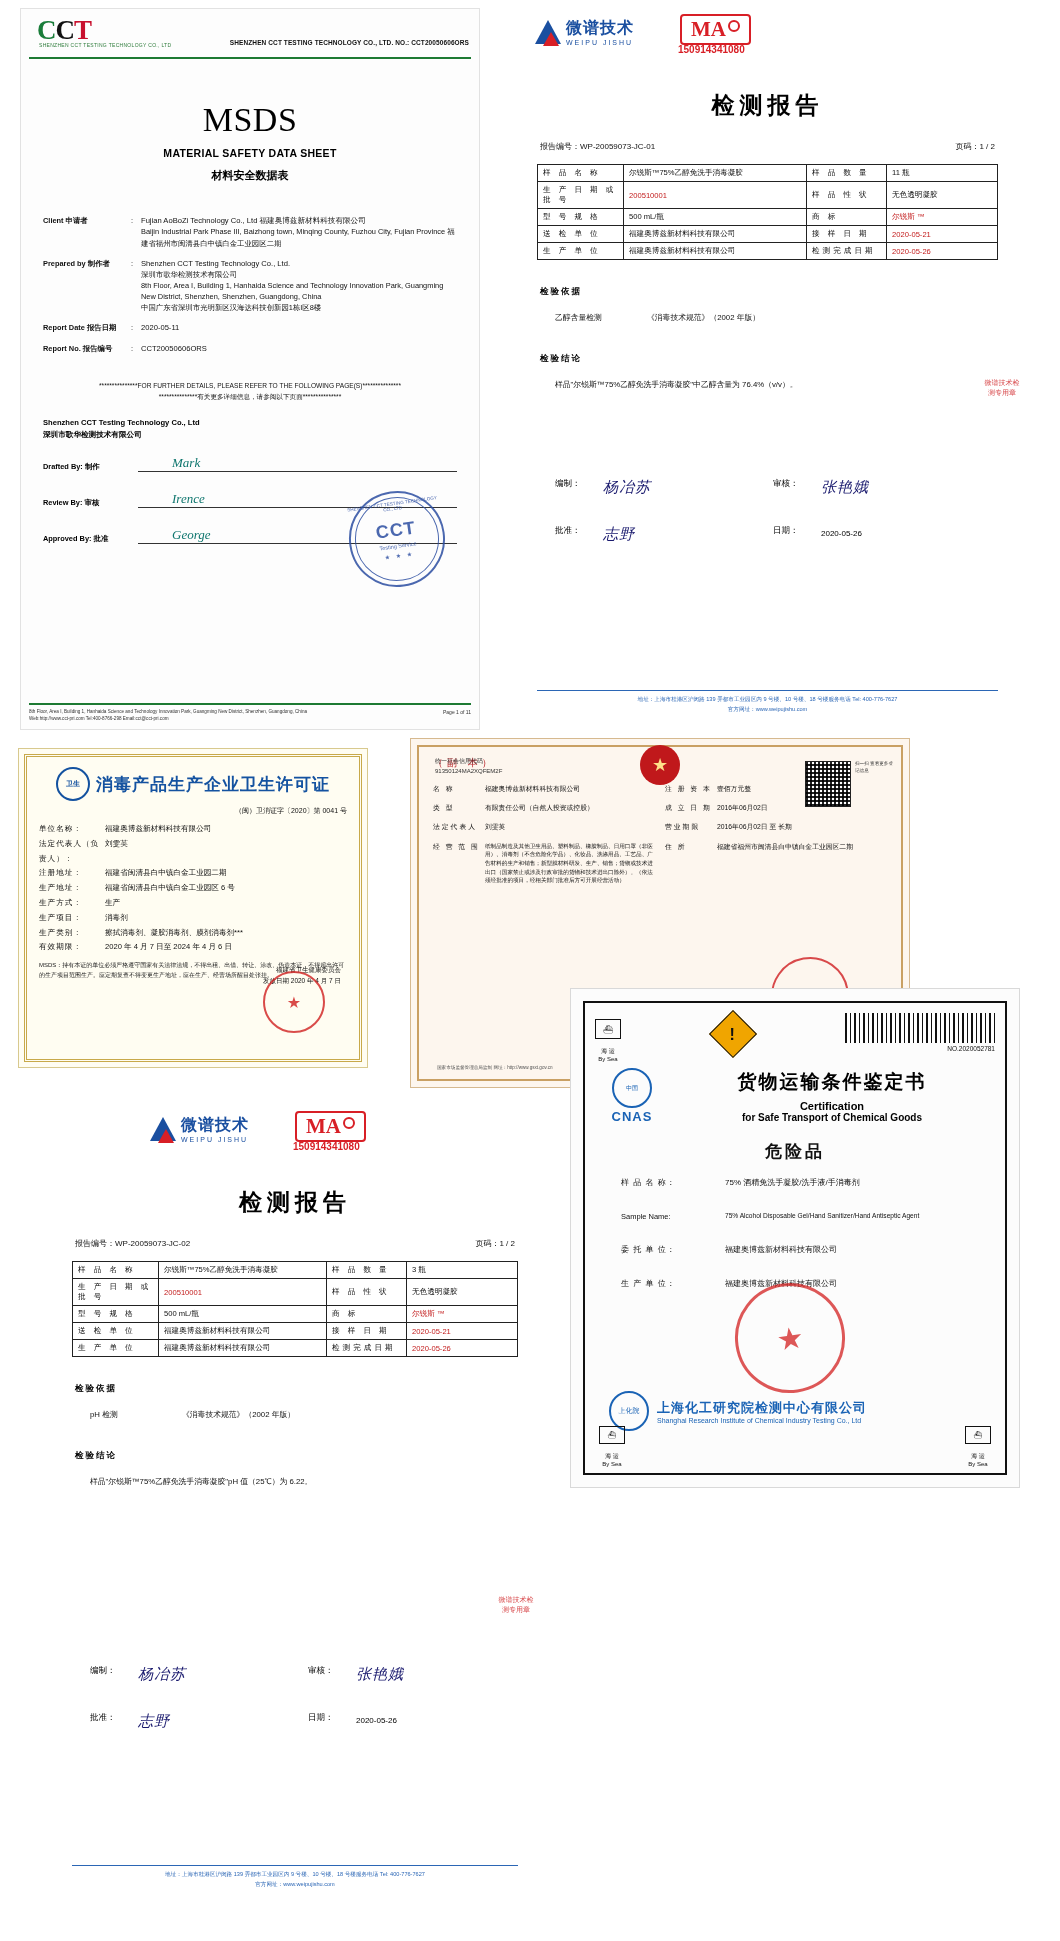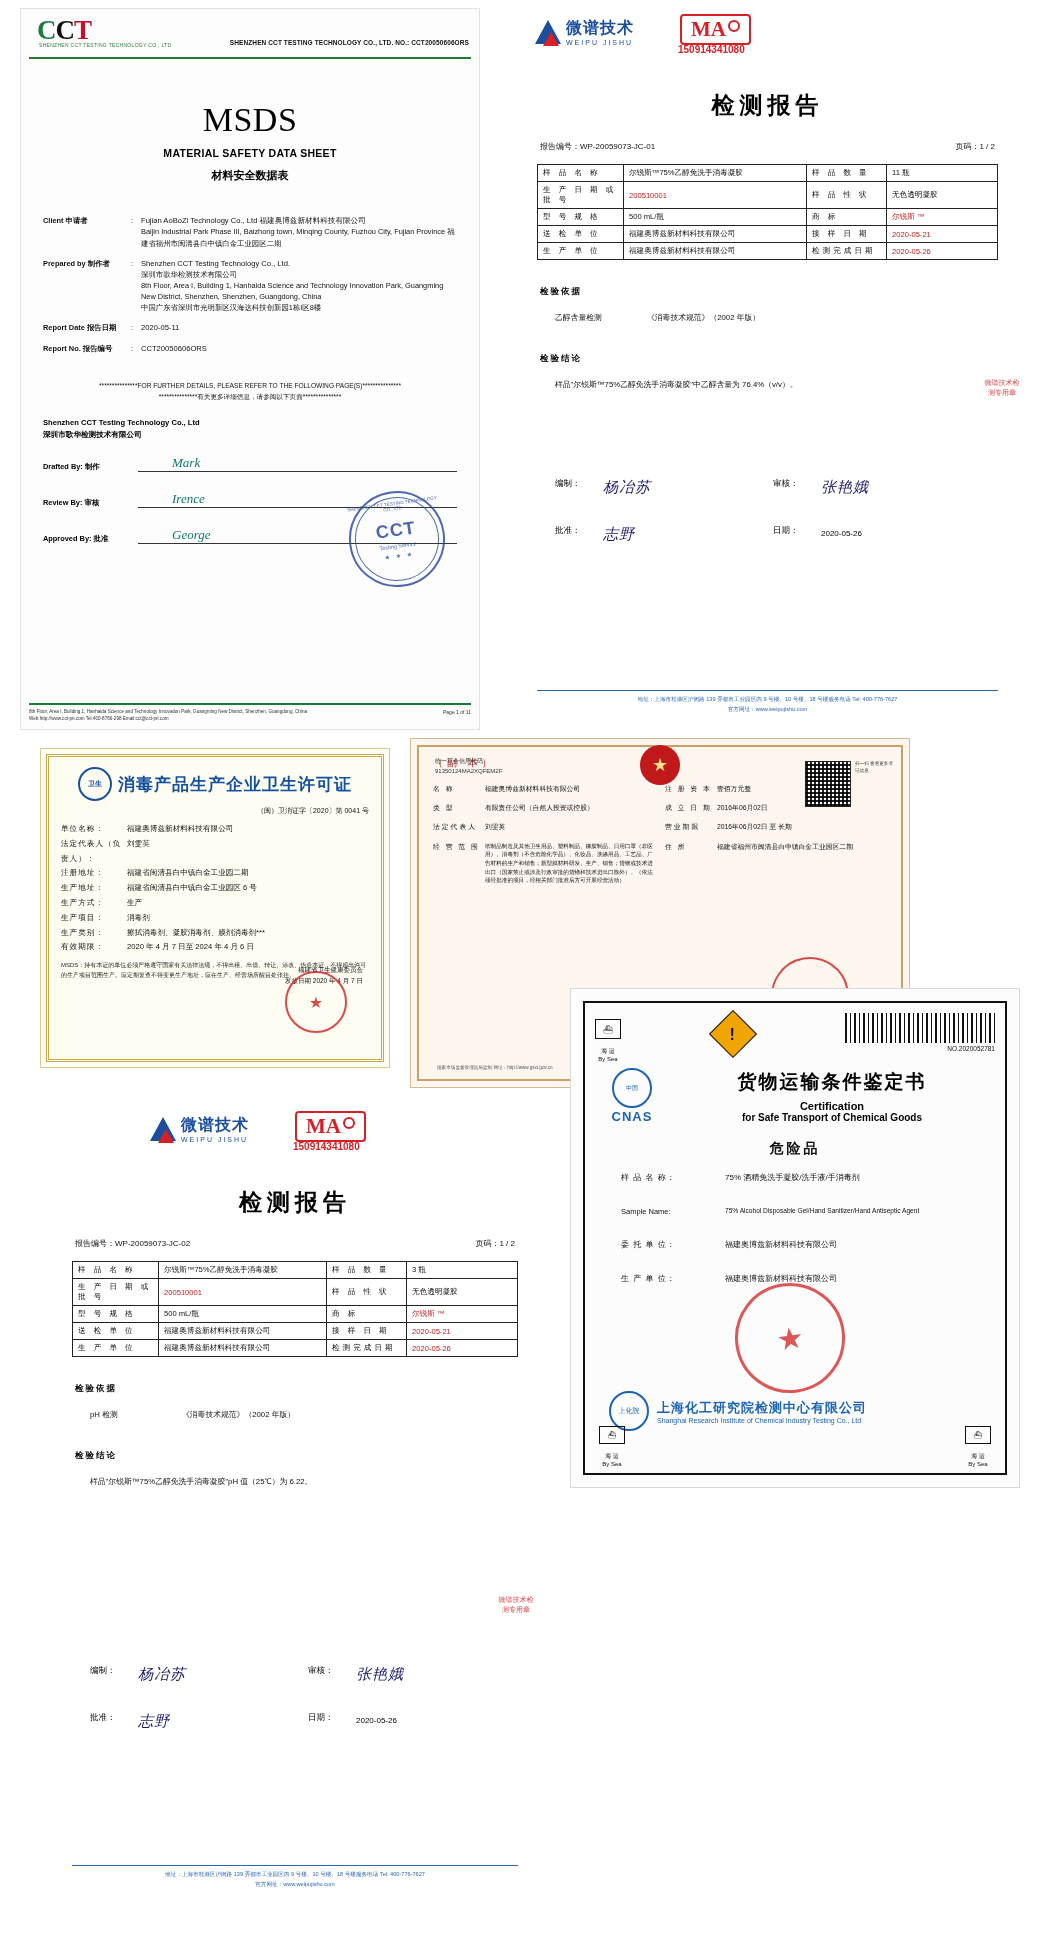--- a/index.html
+++ b/index.html
@@ -167,21 +167,21 @@
     border-top: 1px solid #2b66b5; padding-top: 4px; text-align: center;
     font-size: 5.6px; color: #2b66b5; line-height: 1.7;
   }
   .red-stamp-side {
     position: absolute; color: #cf1f22; opacity: .82;
     font-size: 7px; text-align: center;
   }
 
   
   #license {
-    left: 40px; top: 748px; width: 350px; height: 320px;
+    left: 18px; top: 748px; width: 350px; height: 320px;
     background: #fffdf2; border: 1px solid #d8c98e;
     padding: 5px;
   }
   #license .inner { border: 3px double #c8a94a; height: 100%; padding: 8px 12px; position: relative; }
   .lic-head { display: flex; align-items: center; justify-content: center; margin-top: 2px; }
   .lic-emblem {
     width: 34px; height: 34px; border-radius: 50%;
     border: 2px solid #1452a0; color: #1452a0; font-size: 7px;
     display: flex; align-items: center; justify-content: center; margin-right: 6px;
     text-align: center; line-height: 1.05; font-weight: bold;
@@ -265,21 +265,21 @@
   .cn-logo { width: 74px; text-align: center; color: #1a63b5; }
   .cn-logo .ring {
     width: 40px; height: 40px; border: 2px solid #1a63b5; border-radius: 50%;
     margin: 0 auto; font-size: 6px; display: flex; align-items: center; justify-content: center;
   }
   .cn-logo .name { font-size: 13px; font-weight: bold; letter-spacing: 1px; margin-top: 1px; }
   .cn-headtext { flex: 1; text-align: center; }
   .cn-h1 { font-size: 19px; font-weight: bold; letter-spacing: 2px; color: #000; }
   .cn-h2 { font-size: 11px; font-weight: bold; margin-top: 5px; color: #000; }
   .cn-h3 { font-size: 10px; font-weight: bold; color: #000; }
-  .cn-sec { text-align: center; font-size: 14px; font-weight: bold; margin: 16px 0 4px 0; letter-spacing: 3px; color:#111; }
+  .cn-sec { text-align: center; font-size: 17px; font-weight: bold; margin: 16px 0 4px 0; letter-spacing: 3px; color:#111; }
   .cn-rows { margin: 14px 26px 0 26px; font-size: 8px; color: #111; }
   .cn-r { display: flex; margin-bottom: 22px; line-height: 1.5; justify-content: center; }
   .cn-r .k { width: 104px; flex: none; letter-spacing: 1px; }
   .cn-r.small .k { font-size: 7.5px; letter-spacing: 0; }
   .cn-r .v { flex: 1; }
   .cn-stamp {
     position: absolute; left: 150px; bottom: 80px; width: 110px; height: 110px;
     border: 3px solid #d32020; border-radius: 50%; color: #d32020; opacity: .75;
     display: flex; align-items: center; justify-content: center;
     transform: rotate(-8deg); font-size: 30px;

